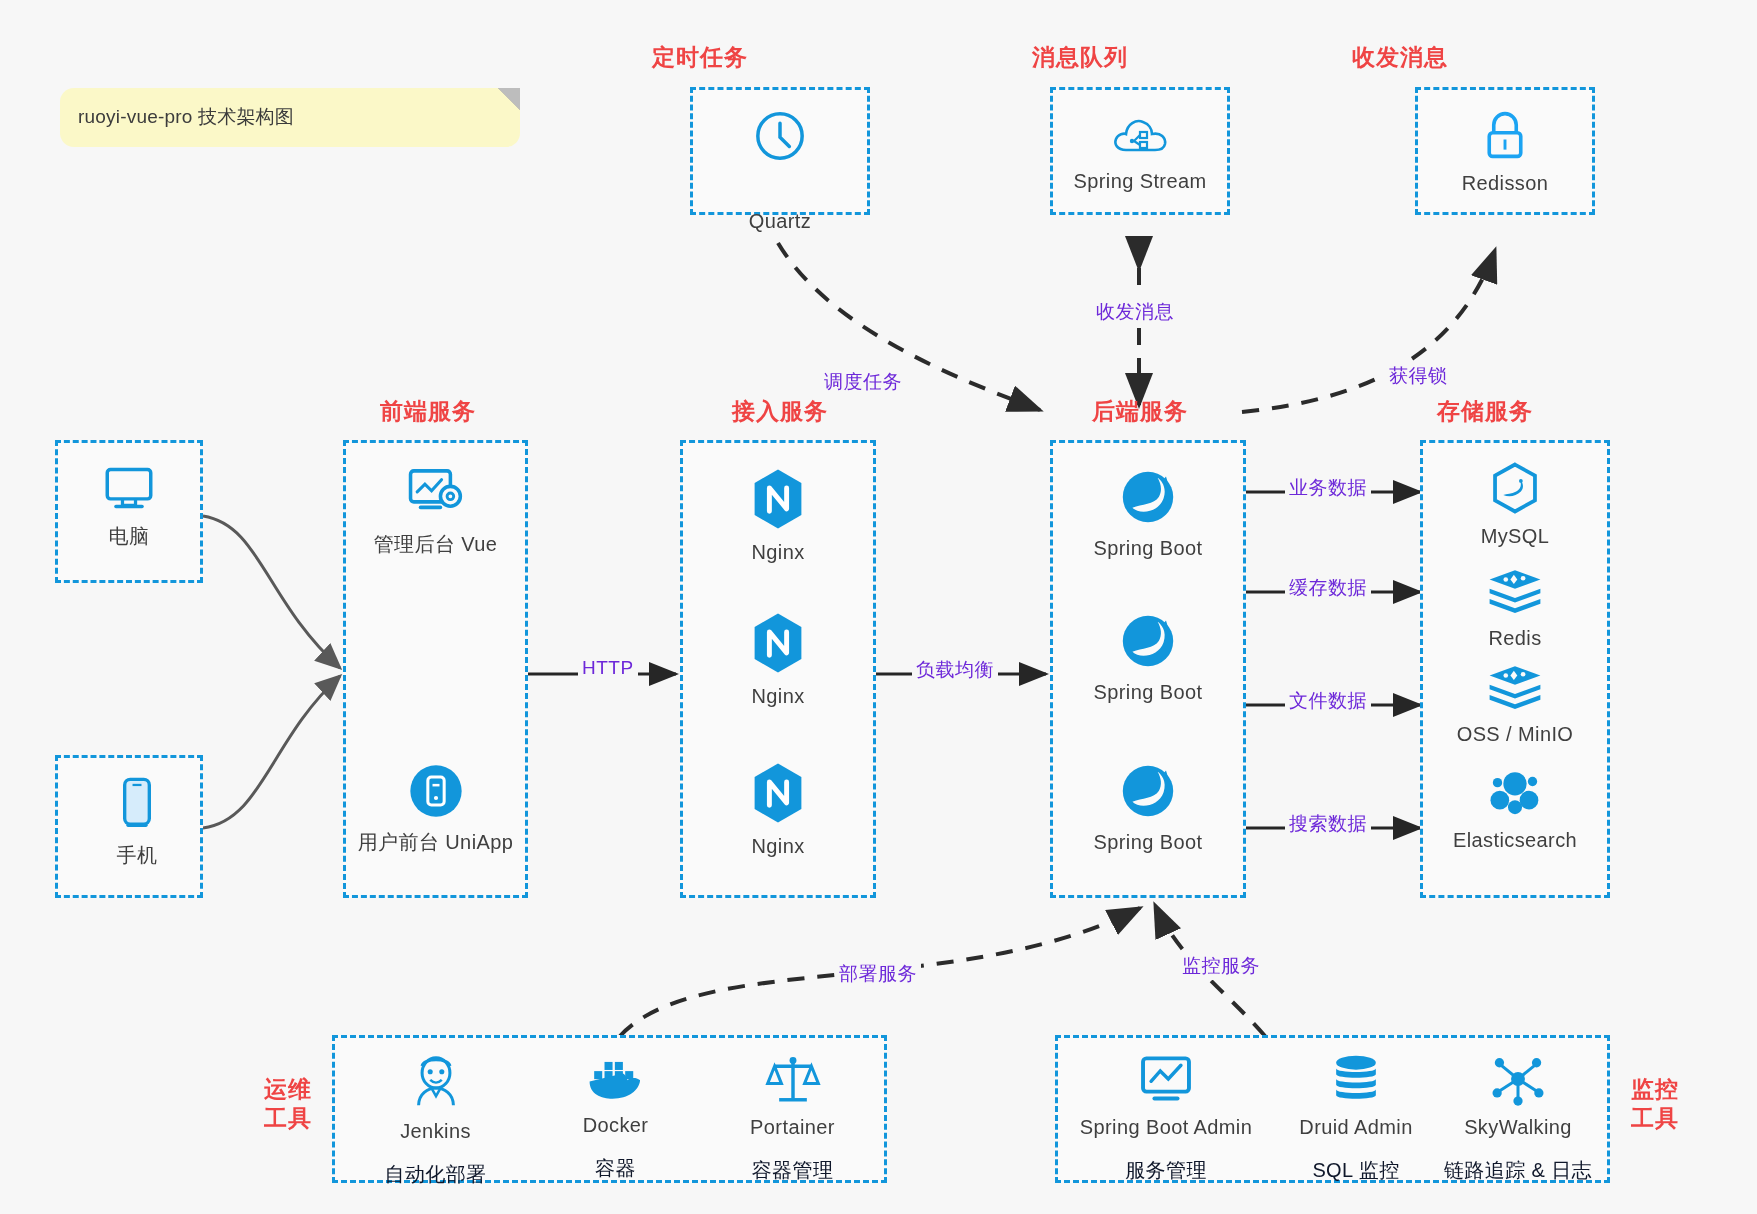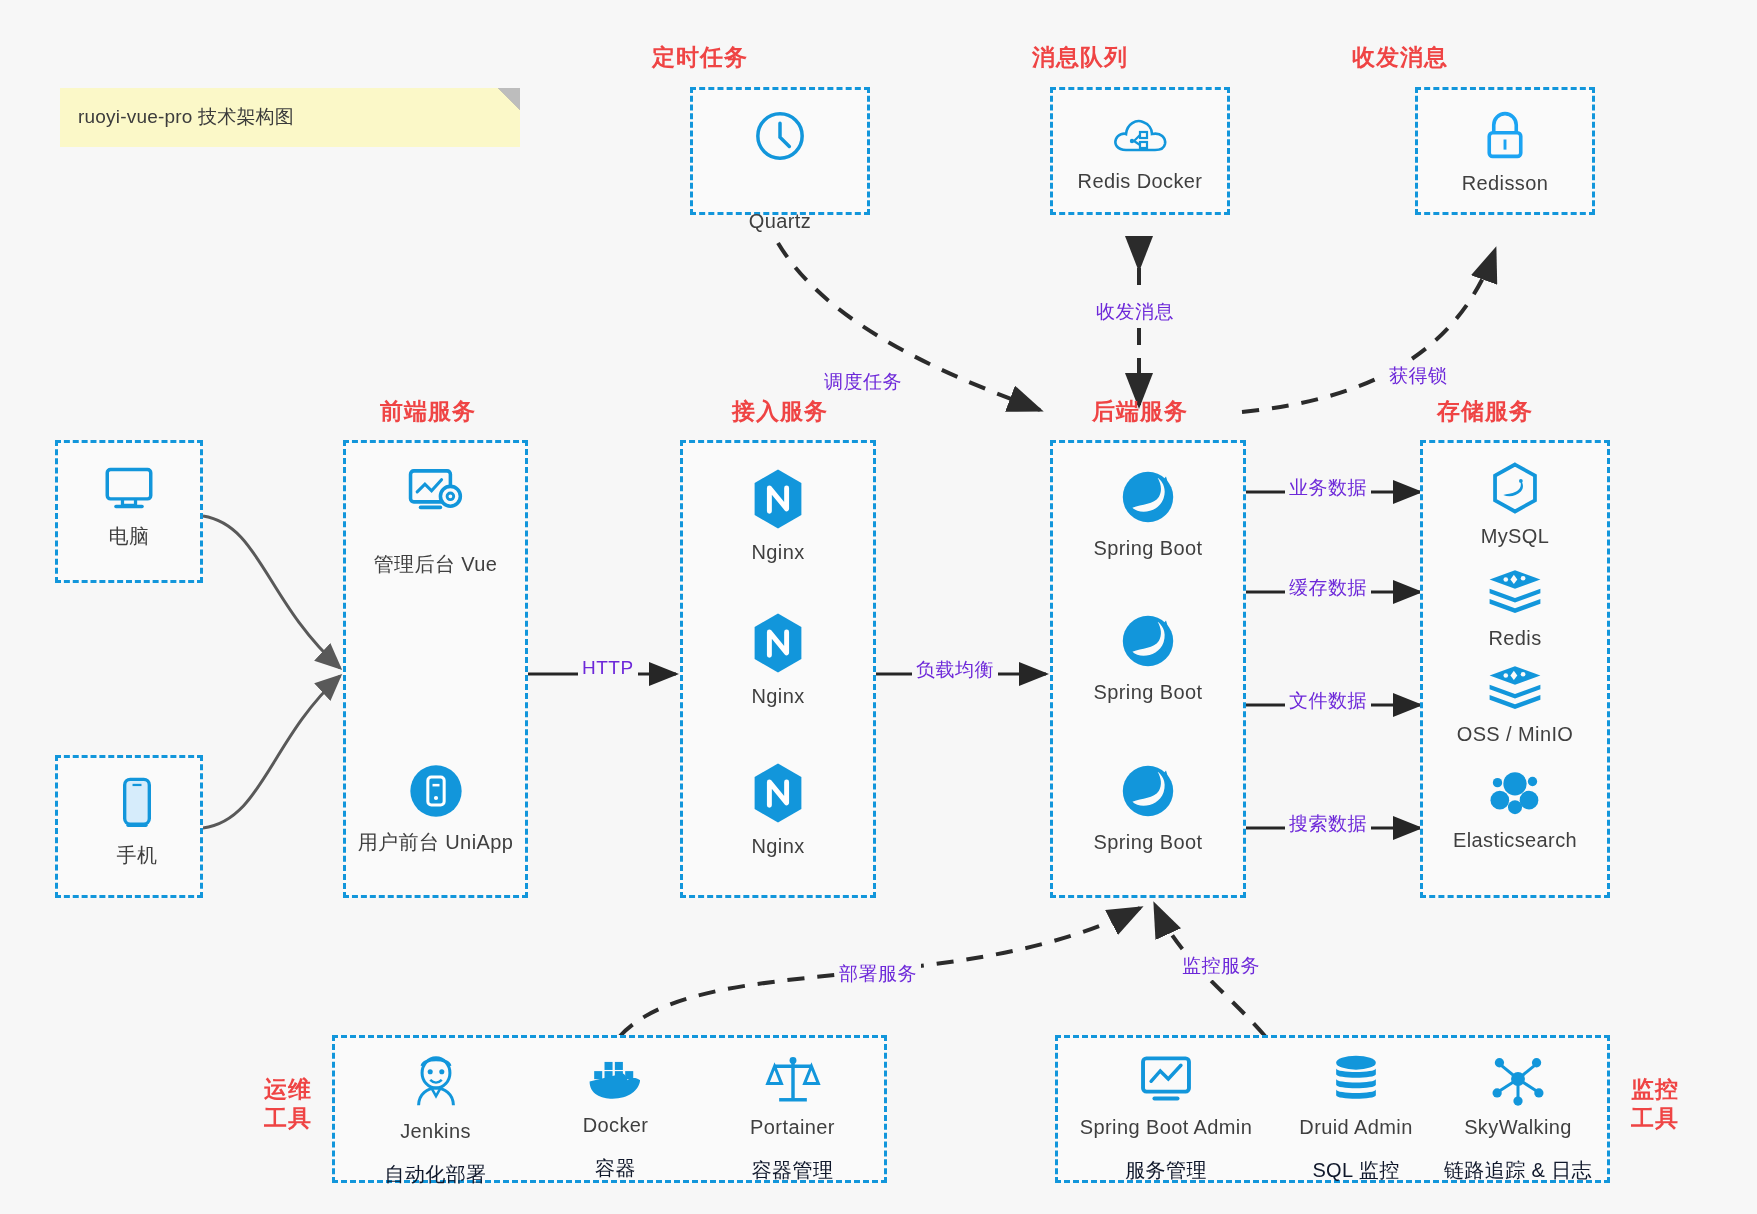--- a/index.html
+++ b/index.html
@@ -14,20 +14,21 @@
   
   .note {
     position: absolute;
     background: #fbf8c8;
     padding: 14px 18px 16px 18px;
     font-size: 19px;
     color: #3c3c3c;
     line-height: 1.55;
     letter-spacing: .2px;
     white-space: nowrap;
+    border-radius: 14px;
   }
   .note .fold {
     position: absolute; top: 0; right: 0;
     width: 0; height: 0;
     border-left: 22px solid transparent;
     border-top: 22px solid #9a9a9a;
   }
   .note .fold::after{
     content:""; position:absolute; left:-22px; top:-22px;
     width:0;height:0;border-left:22px solid transparent;border-top:22px solid #bdbdbd;
@@ -146,21 +147,21 @@
     <div class="node" style="left:0; top:18px; width:100%;">
       <span class="ico">
         <svg width="60" height="52" viewBox="0 0 60 48">
           <path d="M16 40 C7 40 4 34 6 29 C8 24 14 23 16 24 C17 14 26 9 33 12 C39 14 42 19 42 24 C51 22 56 28 55 34 C54 39 49 40 45 40 Z" fill="none" stroke="#1296db" stroke-width="2.6"></path>
           <circle cx="22" cy="31" r="2.2" fill="#1296db"></circle>
           <rect x="30" y="22" width="7" height="6" fill="none" stroke="#1296db" stroke-width="2.2"></rect>
           <rect x="30" y="32" width="7" height="6" fill="none" stroke="#1296db" stroke-width="2.2"></rect>
           <path d="M24 31 L30 25 M24 31 L30 35" stroke="#1296db" stroke-width="2.2" fill="none"></path>
         </svg>
       </span>
-      <span class="lbl">Redis Docker</span>
+      <span class="lbl">Spring Stream</span>
     </div>
   </div>
 
   <div class="grp-title" style="left:1320px; top:42px; width:160px;">收发消息</div>
   <div class="group" style="left:1415px; top:87px; width:180px; height:128px;">
     <div class="node" style="left:0; top:18px; width:100%;">
       <span class="ico">
         <svg width="52" height="54" viewBox="0 0 44 48">
           <path d="M12 22 L12 15 A10 10 0 0 1 32 15 L32 22" fill="none" stroke="#1ba3f2" stroke-width="3.2"></path>
           <rect x="8" y="22" width="28" height="21" rx="3" fill="none" stroke="#1ba3f2" stroke-width="3.2"></rect>
@@ -196,21 +197,21 @@
           <line x1="13" y1="8" x2="21" y2="8" stroke="#1296db" stroke-width="2"></line>
           <line x1="9" y1="44" x2="25" y2="44" stroke="#1296db" stroke-width="3" stroke-linecap="round"></line>
         </svg>
       </span>
       <span class="lbl">手机</span>
     </div>
   </div>
 
   <div class="grp-title" style="left:348px; top:396px; width:160px;">前端服务</div>
   <div class="group" style="left:343px; top:440px; width:185px; height:458px;">
-    <div class="node" style="left:0; top:22px; width:100%;gap:20px;">
+    <div class="node" style="left:0; top:22px; width:100%;">
       <span class="ico">
         <svg width="62" height="56" viewBox="0 0 56 50">
           <rect x="5" y="5" width="36" height="28" rx="3" fill="none" stroke="#1296db" stroke-width="3.2"></rect>
           <path d="M11 24 L18 17 L24 23 L33 13" fill="none" stroke="#1296db" stroke-width="2.8" stroke-linecap="round"></path>
           <line x1="14" y1="38" x2="32" y2="38" stroke="#1296db" stroke-width="3.2" stroke-linecap="round"></line>
           <circle cx="41" cy="28" r="9" fill="#fafafa" stroke="#1296db" stroke-width="3.2"></circle>
           <circle cx="41" cy="28" r="3" fill="none" stroke="#1296db" stroke-width="2.6"></circle>
         </svg>
       </span>
       <span class="lbl">管理后台 Vue</span>

